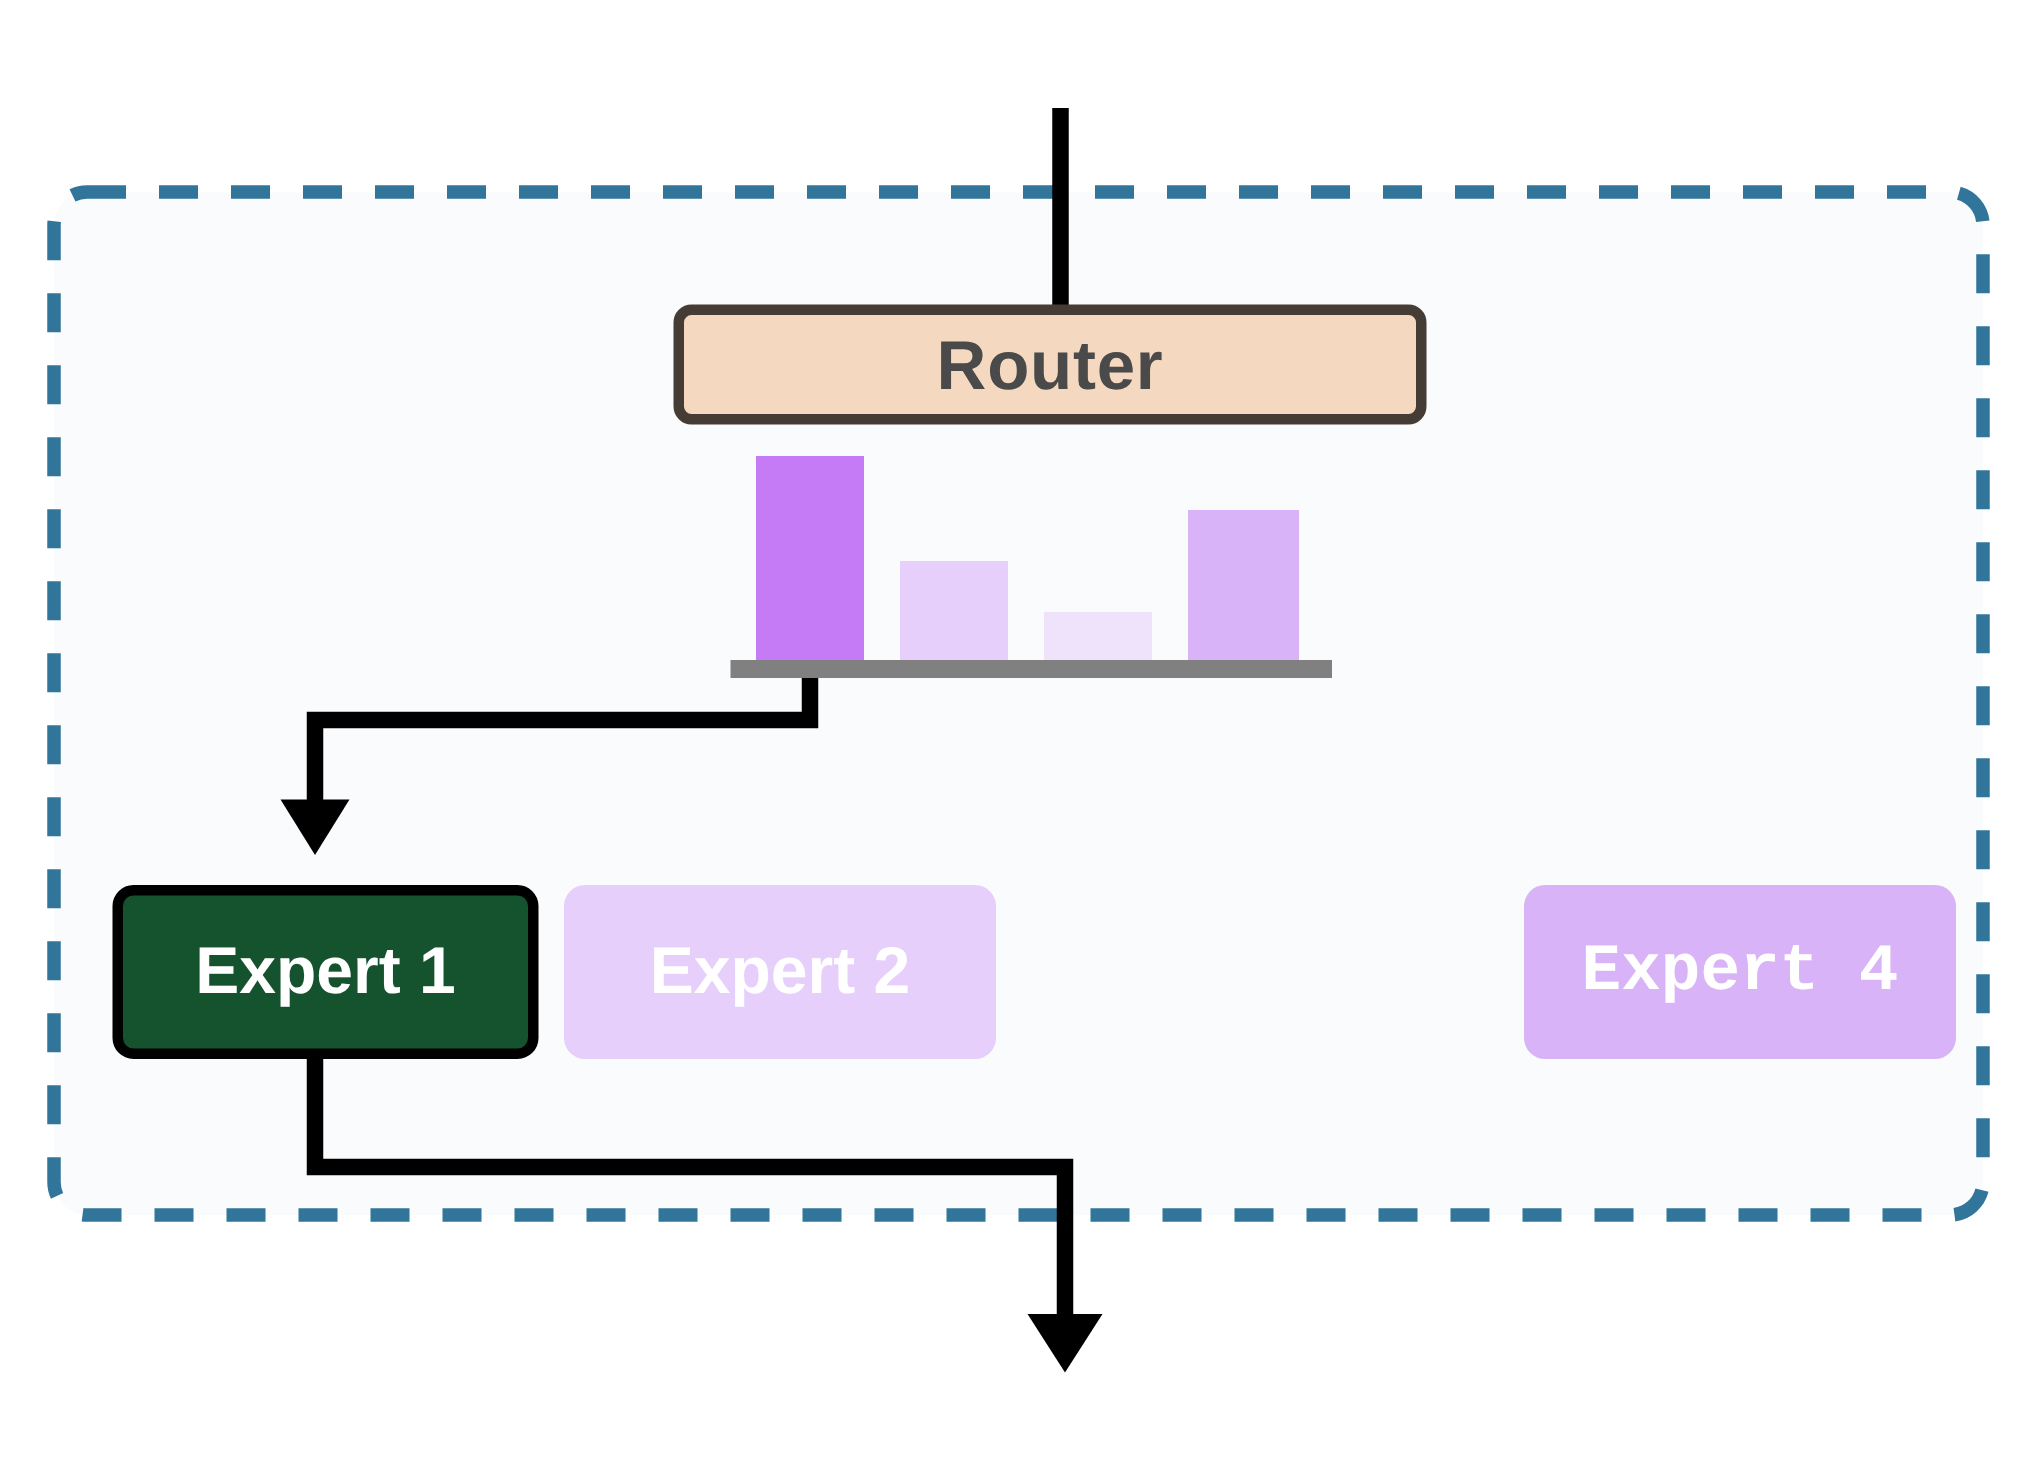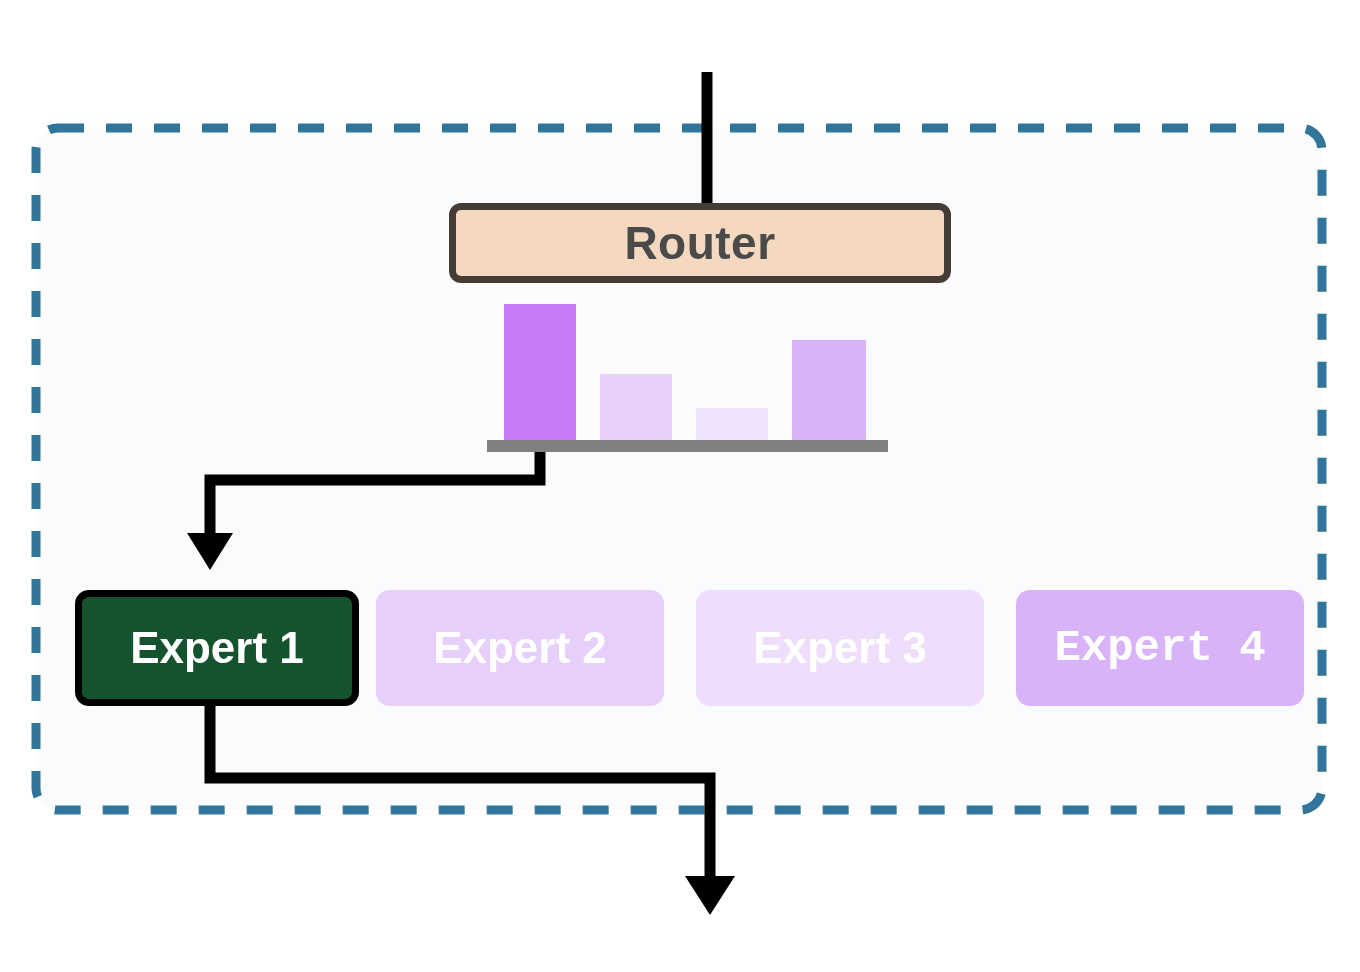--- a/index.html
+++ b/index.html
@@ -100,19 +100,16 @@
     <div class="bar" style="left: 696px; top: 408px; width: 72px; height: 36px; background: rgb(239, 227, 252);"></div>
     <div class="bar" style="left: 792px; top: 340px; width: 74px; height: 104px; background: rgb(217, 179, 247);"></div>
     <div id="baseline" style="background: rgb(128, 128, 128);"></div>
 
 <div class="expert-box expert-selected" style="left: 60px; width: 284px; background: #14532d; margin-left: 15px;">
       <span>Expert 1</span>
     </div>
     <div class="expert-box" style="left: 376px; width: 288px; background: rgb(230, 207, 250);">
       <span>Expert 2</span>
     </div>
-    <div class="expert-box" style="left: 696px; width: 288px; background: rgb(238, 222, 251);">
-      <span>Expert 3</span>
-    </div>
     <div class="expert-box" style="left: 1016px; width: 288px; background: rgb(217, 179, 247); font-family: Liberation Mono, monospace;">
       <span>Expert 4</span>
     </div>
   </div>
 
 </body></html>

